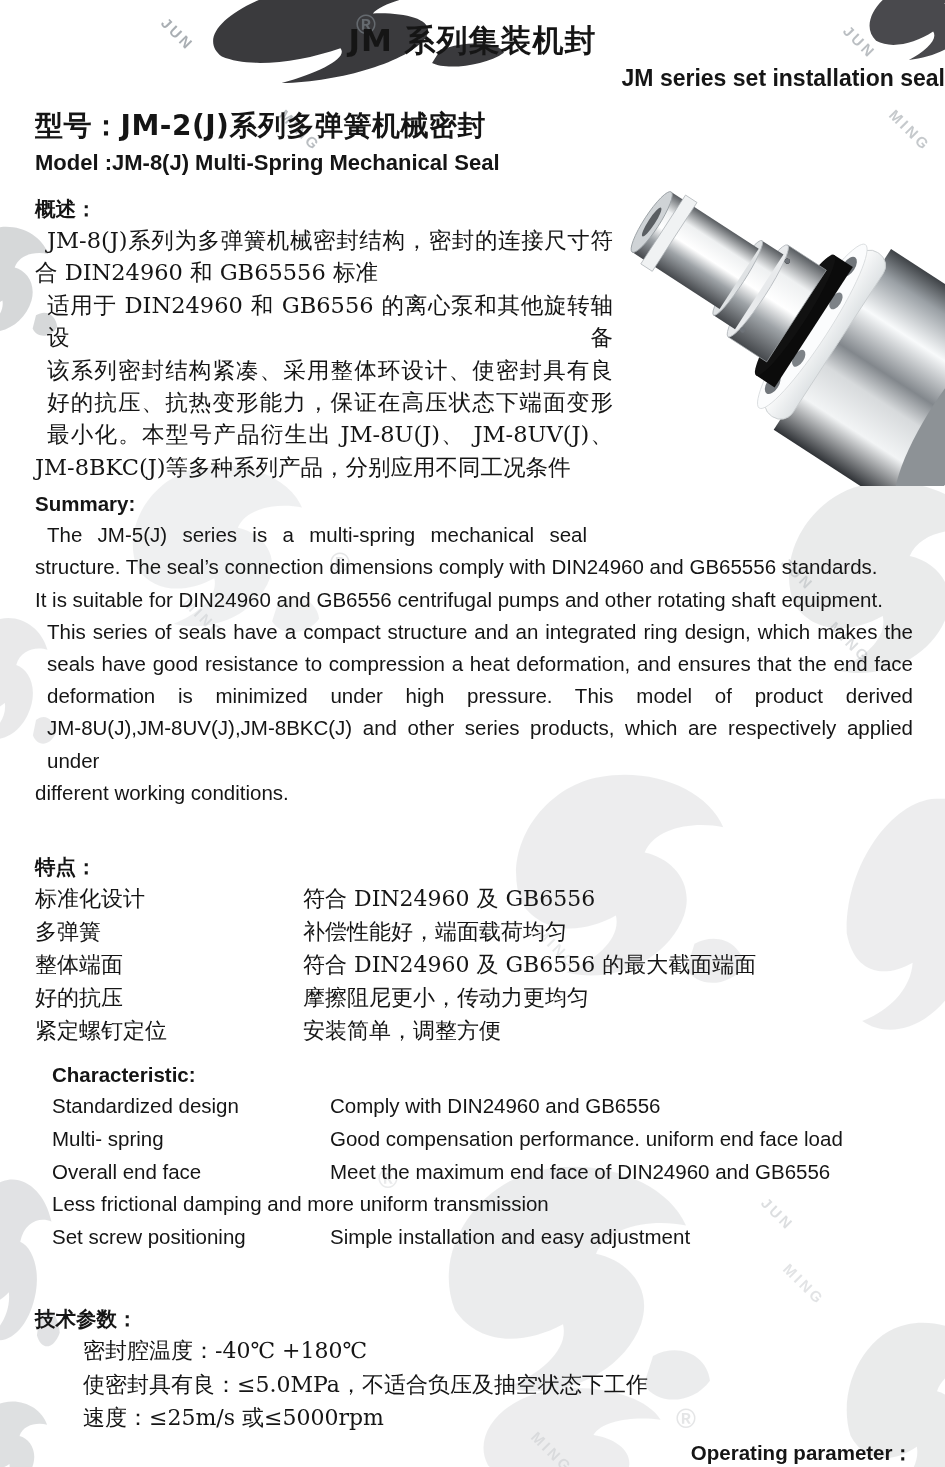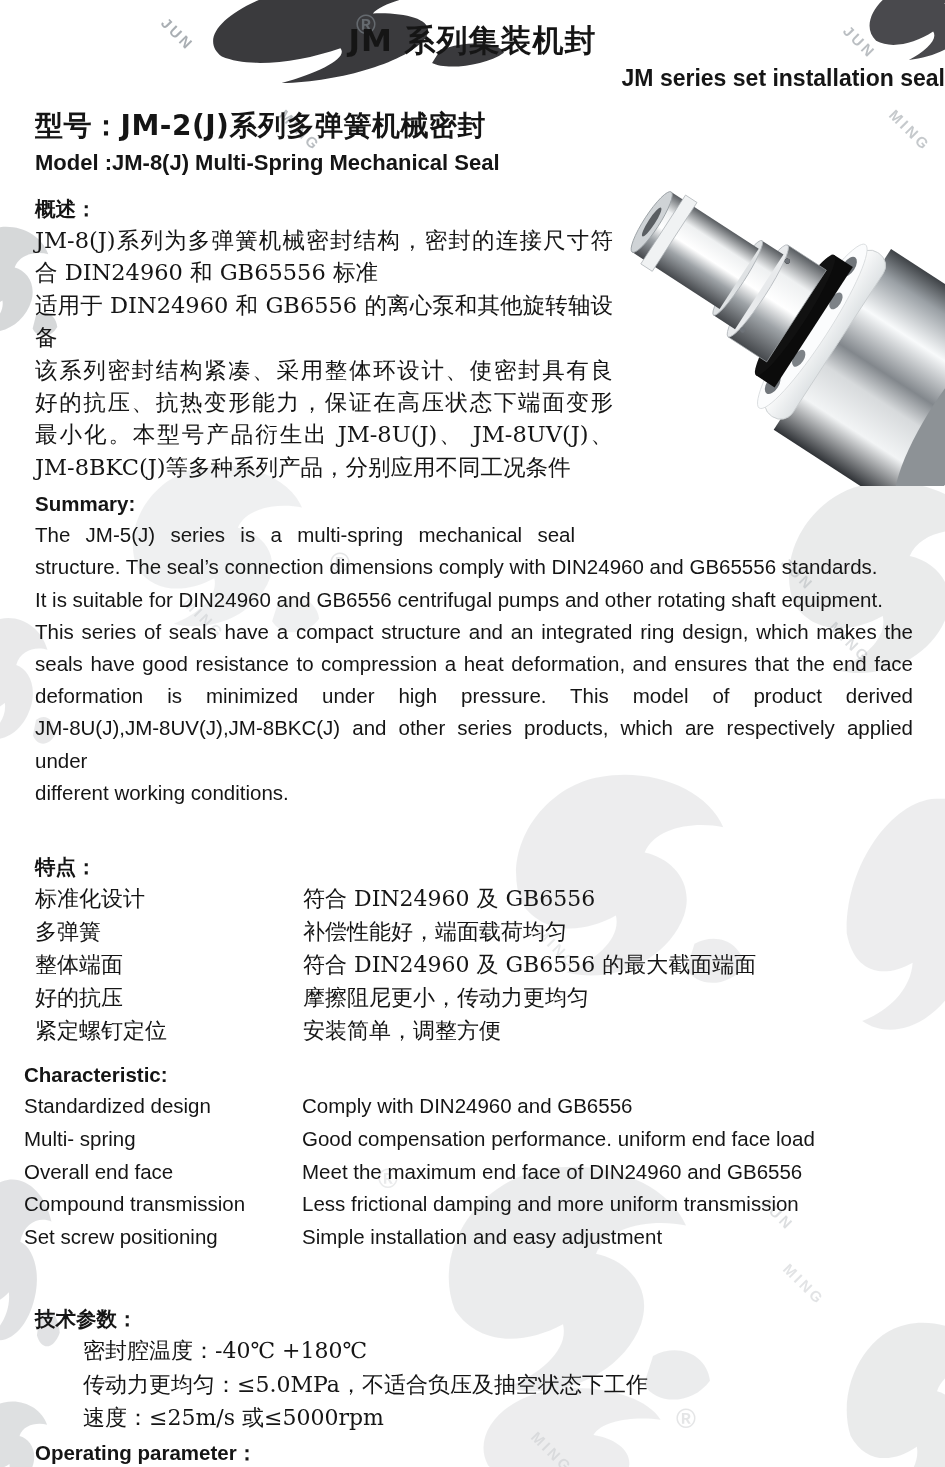--- a/index.html
+++ b/index.html
@@ -26,36 +26,36 @@
     font-family:"DejaVu Sans","Liberation Sans",sans-serif;
   }
   .model-en{font-size:22px;font-weight:bold;margin:5px 0 0 35px;}
   
   .sec-head{font-size:20.5px;font-weight:bold;line-height:31px;}
   .zh-line{
     font-size:22.5px;line-height:32.4px;
     font-family:"DejaVu Serif","Liberation Serif",serif;
   }
   .en-line{font-size:20.5px;line-height:32.2px;}
-  .j{text-align:justify;text-align-last:justify;}
+  .j{text-align:justify;text-align-last:justify;margin-left:12px;}
   .overview{margin:17px 0 0 35px;width:578px;}
   .summary{margin:5px 0 0 35px;width:878px;}
   .summary .narrow{width:540px;}
   
   .features{margin:42px 0 0 35px;width:878px;}
   .feat-row{display:flex;}
   .feat-label{width:268px;flex-shrink:0;}
-  .characteristics{margin:12px 0 0 24px;width:878px;}
+  .characteristics{margin:12px 0 0 52px;width:878px;}
   .char-row{display:flex;}
   .char-label{width:278px;flex-shrink:0;}
   .char-line{font-size:20.5px;line-height:32.8px;}
   .feat-line{font-size:22px;line-height:33px;font-family:"DejaVu Serif","Liberation Serif",serif;}
   
   .tech{margin:49px 0 0 35px;width:878px;}
-  .operating{margin:2px 0 8px 35px;width:878px;}
+  .operating{margin:2px 0 8px 35px;width:878px;text-align:right;}
   .param-zh{font-size:22px;line-height:33.5px;font-family:"DejaVu Serif","Liberation Serif",serif;margin-left:48px;}
   
   .product{
     position:absolute;left:598px;top:174px;width:347px;height:312px;
     z-index:3;margin:0;
   }
   .product svg{width:100%;height:100%;display:block;}
   
   .wm{position:absolute;z-index:1;pointer-events:none;}
   .wm svg{width:100%;height:100%;display:block;}
@@ -308,33 +308,32 @@
       </div>
       <div class="char-row">
         <span class="char-line char-label">Multi- spring</span>
         <span class="char-line">Good compensation performance. uniform end face load</span>
       </div>
       <div class="char-row">
         <span class="char-line char-label">Overall end face</span>
         <span class="char-line">Meet the maximum end face of DIN24960 and GB6556</span>
       </div>
       <div class="char-row">
-        <span class="char-line char-label">Compound transmission</span>
         <span class="char-line">Less frictional damping and more uniform transmission</span>
       </div>
       <div class="char-row">
         <span class="char-line char-label">Set screw positioning</span>
         <span class="char-line">Simple installation and easy adjustment</span>
       </div>
     </section>
 
     <section class="tech">
       <div class="sec-head">技术参数：</div>
       <div class="param-zh">密封腔温度：-40℃ +180℃</div>
-      <div class="param-zh">传动力更均匀：≤5.0MPa，不适合负压及抽空状态下工作</div>
+      <div class="param-zh">使密封具有良：≤5.0MPa，不适合负压及抽空状态下工作</div>
       <div class="param-zh">速度：≤25m/s 或≤5000rpm</div>
     </section>
 
     <section class="operating">
       <div class="sec-head">Operating parameter：</div>
 
     </section>
   </div>
 </div>
 

